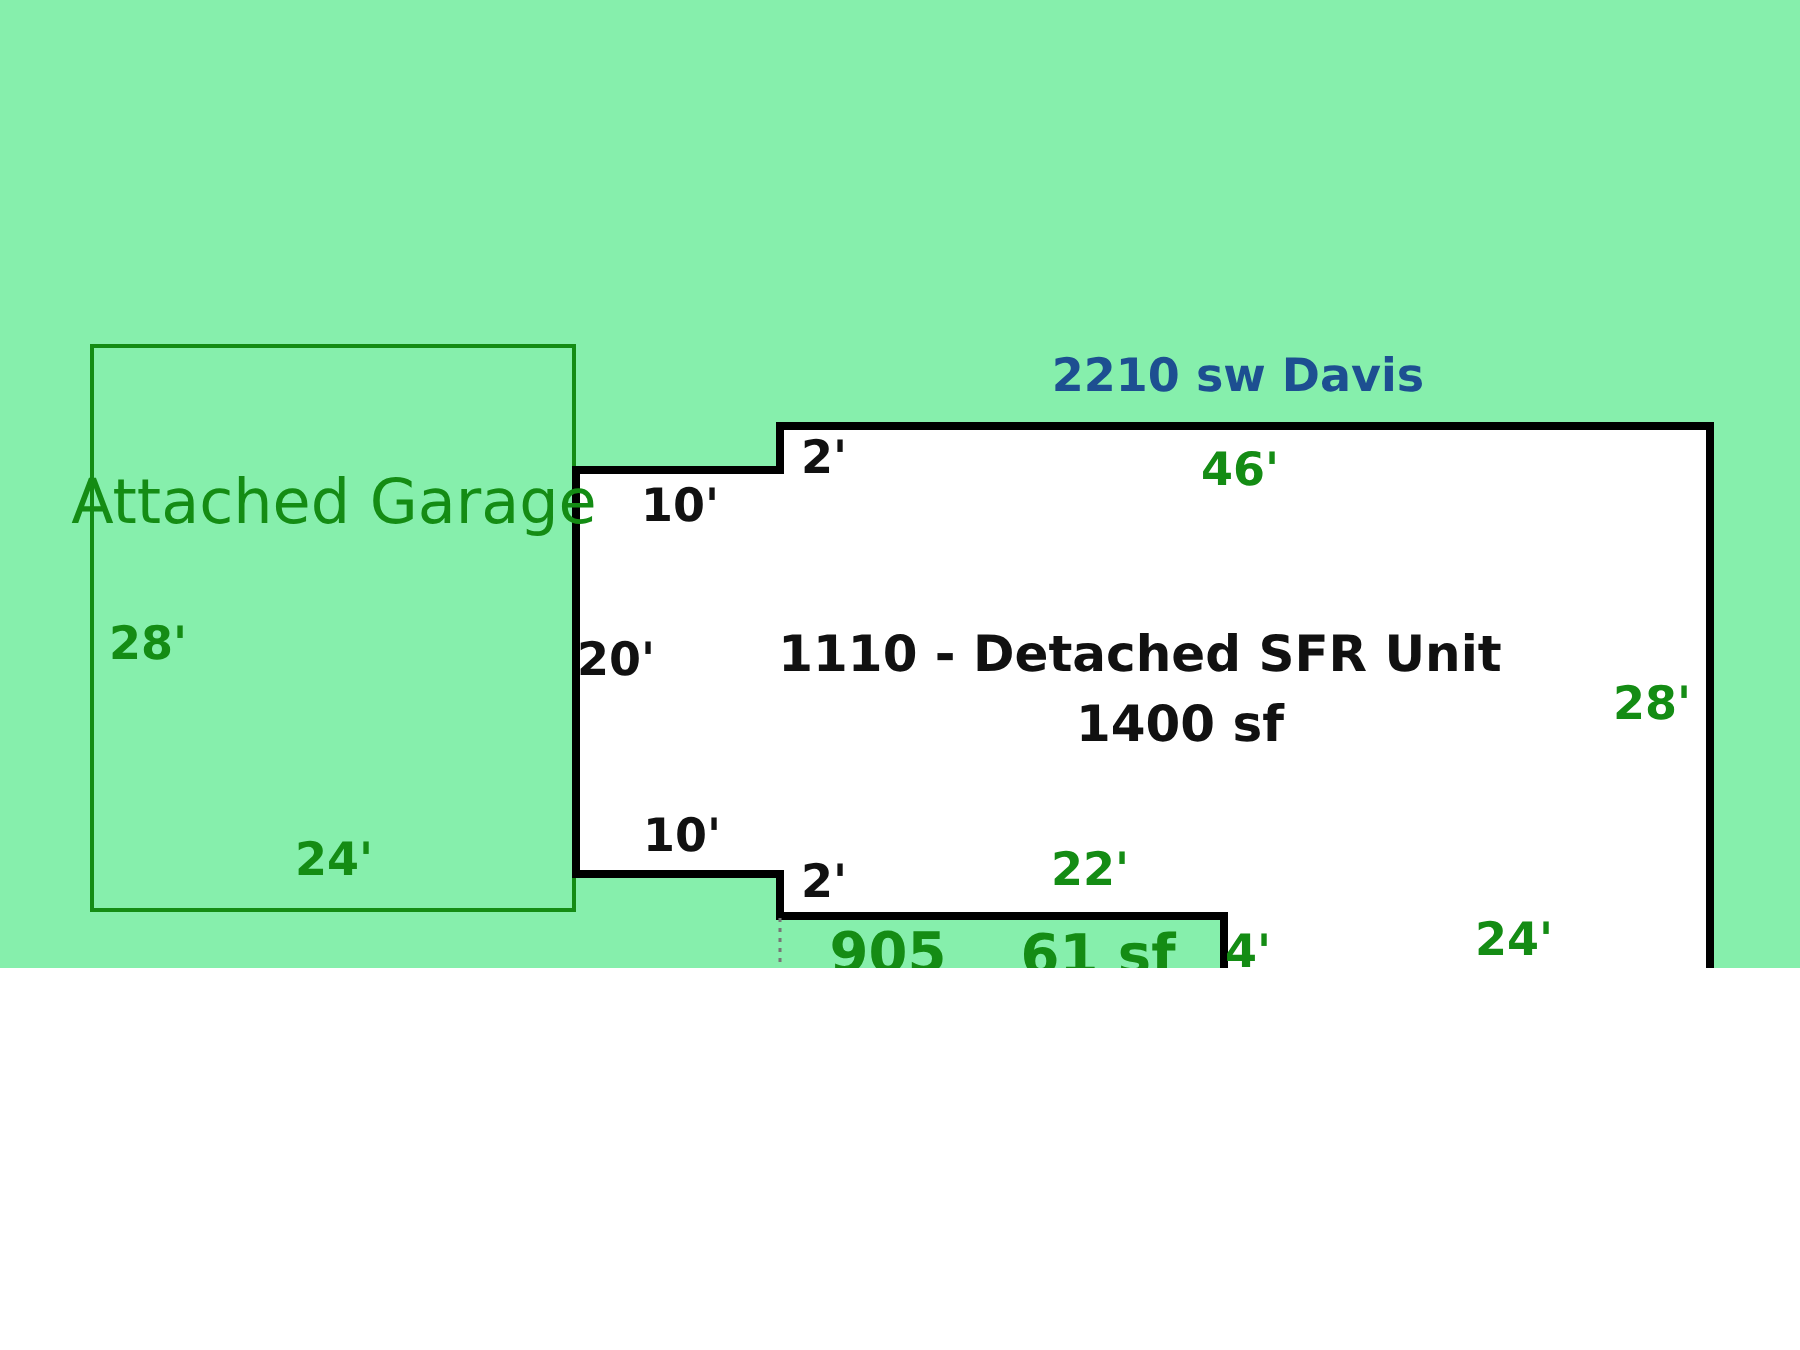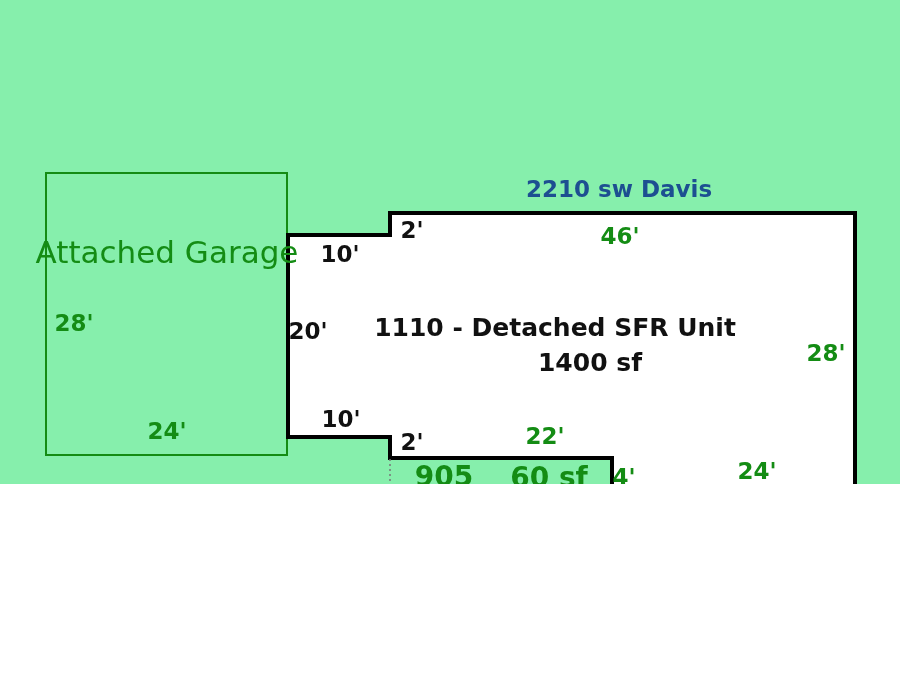--- a/index.html
+++ b/index.html
@@ -78,35 +78,35 @@
 <div class="canvas">
 
   <svg width="900" height="675" viewBox="0 0 900 675">
     <rect class="garage-outline" x="46" y="173" width="241" height="282"></rect>
     <polygon class="unit-outline" points="288,235 390,235 390,213 855,213 855,498 612,498 612,458 390,458 390,437 288,437"></polygon>
     <polyline class="porch-dotted" points="390,459 390,500 613,500"></polyline>
   </svg>
 
   <div class="lbl blue addr" style="left:619px; top:189px;">2210 sw Davis</div>
 
-  <div class="lbl ink unit-title" style="left:555px; top:327px;">1110 - Detached SFR Unit</div>
+  <div class="lbl ink unit-title" style="left:570px; top:327px;">1110 - Detached SFR Unit</div>
   <div class="lbl ink unit-area" style="left:590px; top:362px;">1400 sf</div>
 
   <div class="lbl ink dim" style="left:412px; top:230px;">2'</div>
   <div class="lbl ink dim" style="left:340px; top:254px;">10'</div>
   <div class="lbl ink dim" style="left:308px; top:331px;">20'</div>
   <div class="lbl ink dim" style="left:341px; top:419px;">10'</div>
   <div class="lbl ink dim" style="left:412px; top:442px;">2'</div>
 
   <div class="lbl green dim" style="left:620px; top:236px;">46'</div>
   <div class="lbl green dim" style="left:826px; top:353px;">28'</div>
   <div class="lbl green dim" style="left:757px; top:471px;">24'</div>
 
   <div class="lbl green dim" style="left:504px; top:436px;margin-left:41px;">22'</div>
   <div class="lbl green porch-big" style="left:444px; top:477px;">905</div>
-  <div class="lbl green porch-big" style="left:549px; top:478px;">60 sf</div>
+  <div class="lbl green porch-big" style="left:549px; top:478px;">61 sf</div>
   <div class="lbl green dim" style="left:624px; top:477px;">4'</div>
 
   <div class="lbl green garage-name" style="left:167px; top:252px;">Attached Garage</div>
   <div class="lbl green dim" style="left:74px; top:323px;">28'</div>
   <div class="lbl green dim" style="left:167px; top:431px;">24'</div>
 
 </div>
 
 </body></html>

